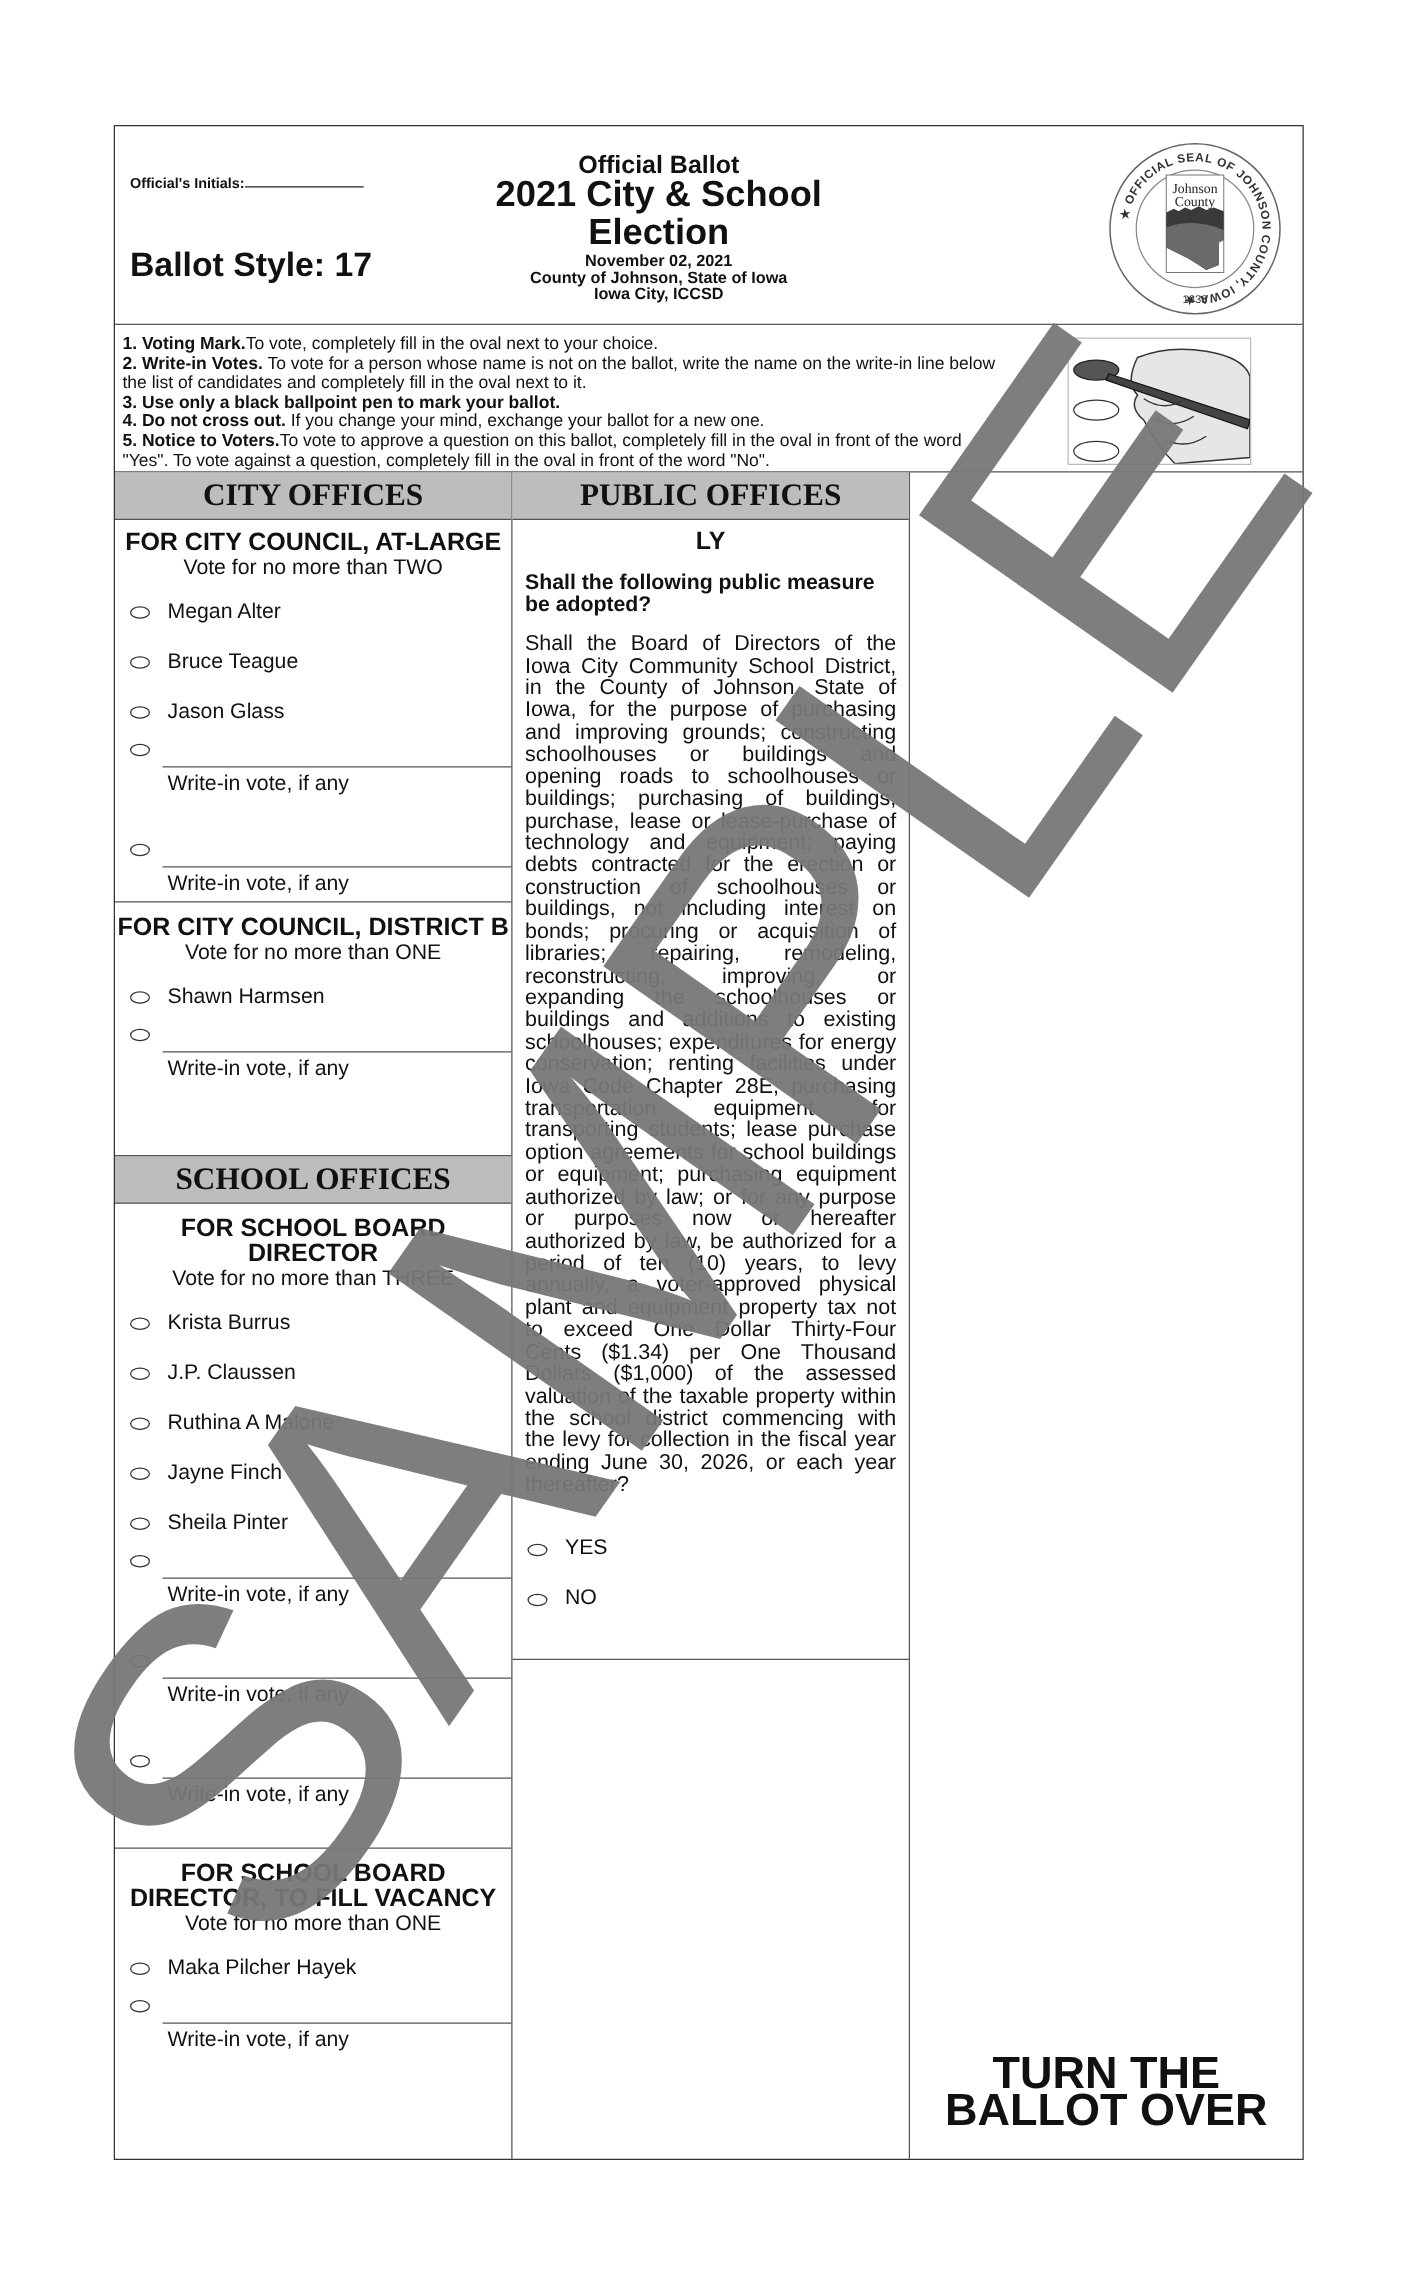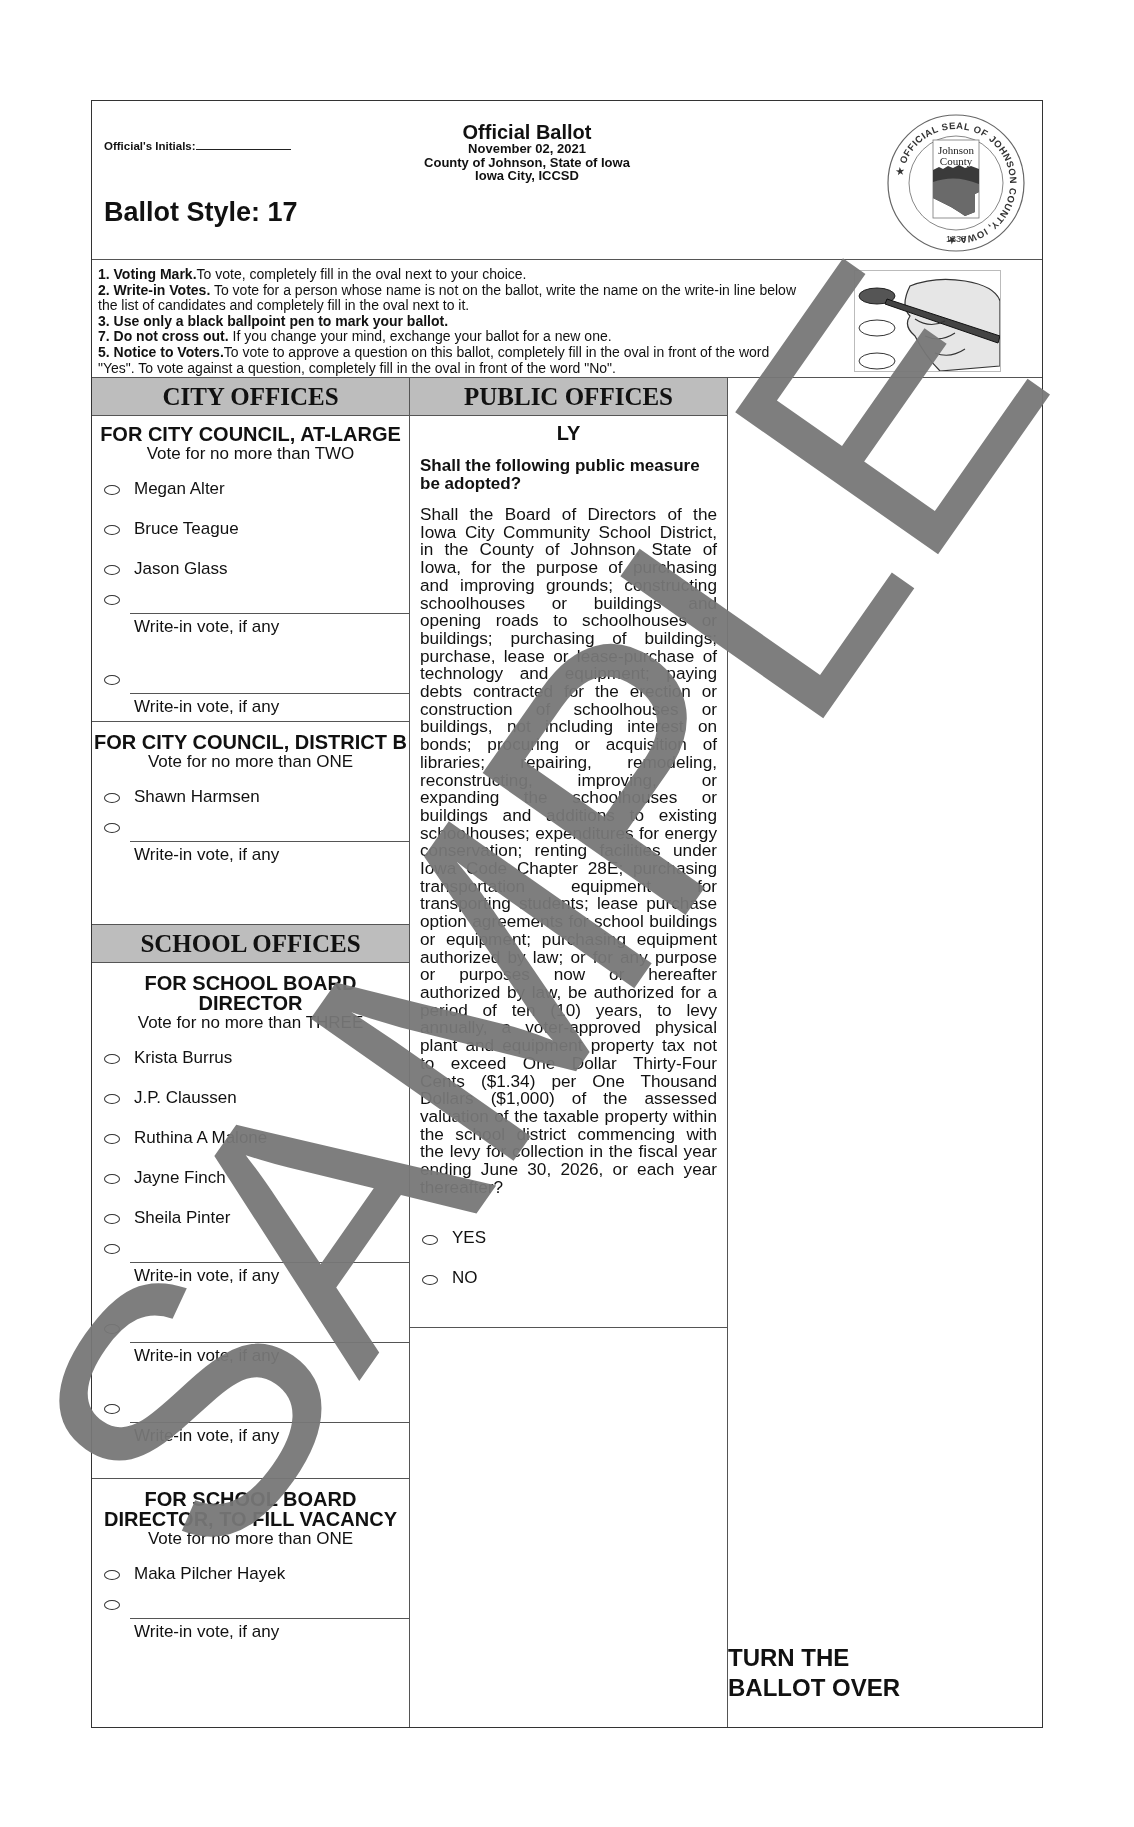--- a/index.html
+++ b/index.html
@@ -36,35 +36,36 @@
   .wi .oval { position:absolute; left:12px; top:4px; width:14px; height:8px; border:1.2px solid #333; border-radius:50%; }
   .wi .wline { position:absolute; left:38px; right:0; top:22px; border-top:1.2px solid #555; }
   .wi .wlabel { position:absolute; left:42px; top:26px; }
   .measure { border-bottom:1.5px solid #555; box-sizing:border-box; padding:0 10px 0 10px; height:912px; }
   .mtitle { text-align:center; font-size:20px; font-weight:bold; padding-top:6px; }
   .mq { font-weight:bold; font-size:17px; line-height:18px; margin-top:12px; }
   .mbody { font-size:17.2px; line-height:17.7px; text-align:justify; margin-top:13px; }
   .mopt { position:relative; height:40px; font-size:17px; }
   .mopt .oval { position:absolute; left:2px; top:13px; width:14px; height:8px; border:1.2px solid #333; border-radius:50%; }
   .mopt .name { position:absolute; left:32px; top:6px; }
-  .turn { position:absolute; left:0; right:0; bottom:24px; font-weight:bold; font-size:24px; line-height:30px; }
+  .turn { position:absolute; left:0; right:0; bottom:24px; text-align:center; font-weight:bold; font-size:36px; line-height:30px; }
   .watermark { position:absolute; left:0; top:0; width:1134px; height:1827px; pointer-events:none; }
 </style>
 </head>
 <body>
 
 <div class="frame">
 
   <div class="hdr">
     <div class="initials">
       <span>Official's Initials:</span><span class="line"></span>
     </div>
     <div class="style">Ballot Style: 17</div>
     <div class="titleblock">
       <div class="t1">Official Ballot</div>
+      <div class="t2">2021 City &amp; School Election</div>
       <div class="t3">November 02, 2021</div>
       <div class="t3">County of Johnson, State of Iowa</div>
       <div class="t3">Iowa City, ICCSD</div>
     </div>
     <svg class="seal" viewBox="0 0 142 142">
       <defs>
         <path id="ringpath" d="M71,71 m-54,0 a54,54 0 1,1 108,0 a54,54 0 1,1 -108,0"></path>
       </defs>
       <circle cx="71" cy="71" r="68" fill="#fff" stroke="#666" stroke-width="1.2"></circle>
       <circle cx="71" cy="71" r="47" fill="none" stroke="#888" stroke-width="1"></circle>
@@ -78,21 +79,21 @@
       <path d="M48,70 Q70,62 94,72 L94,80 L90,82 L90,100 L80,104 L74,100 L66,95 L60,92 L52,88 L48,86 Z" fill="#6a6a6a"></path>
       <text x="71" y="130" font-size="9" text-anchor="middle" font-family="Liberation Sans, sans-serif" fill="#333">1838</text>
     </svg>
   </div>
 
   <div class="instr">
     <div class="txt">
       <div><b>1. Voting Mark.</b><span>To vote, completely fill in the oval next to your choice.</span></div>
       <div><b>2. Write-in Votes.</b><span> To vote for a person whose name is not on the ballot, write the name on the write-in line below the list of candidates and completely fill in the oval next to it.</span></div>
       <div><b>3. Use only a black ballpoint pen to mark your ballot.</b><span></span></div>
-      <div><b>7. Do not cross out.</b><span> If you change your mind, exchange your ballot for a new one.</span></div>
+      <div><b>4. Do not cross out.</b><span> If you change your mind, exchange your ballot for a new one.</span></div>
       <div><b>5. Notice to Voters.</b><span>To vote to approve a question on this ballot, completely fill in the oval in front of the word "Yes". To vote against a question, completely fill in the oval in front of the word "No".</span></div>
     </div>
     <svg class="hand" viewBox="0 0 145 100">
       <ellipse cx="22" cy="25" rx="18" ry="8" fill="#555" stroke="#222" stroke-width="1"></ellipse>
       <ellipse cx="22" cy="57" rx="18" ry="8" fill="#fff" stroke="#333" stroke-width="1"></ellipse>
       <ellipse cx="22" cy="90" rx="18" ry="8" fill="#fff" stroke="#333" stroke-width="1"></ellipse>
       <path d="M55,15 Q80,5 110,10 Q140,15 145,30 L145,95 L85,100 Q70,85 60,65 Q48,55 55,45 Q45,35 55,15 Z" fill="#e6e6e6" stroke="#333" stroke-width="1.2"></path>
       <path d="M32,28 L145,65 L143,72 L30,33 Z" fill="#444" stroke="#111" stroke-width="1"></path>
       <path d="M60,48 Q75,58 90,50 M70,65 Q85,72 100,62 M80,82 Q95,88 110,78" fill="none" stroke="#333" stroke-width="1.1"></path>
     </svg>

